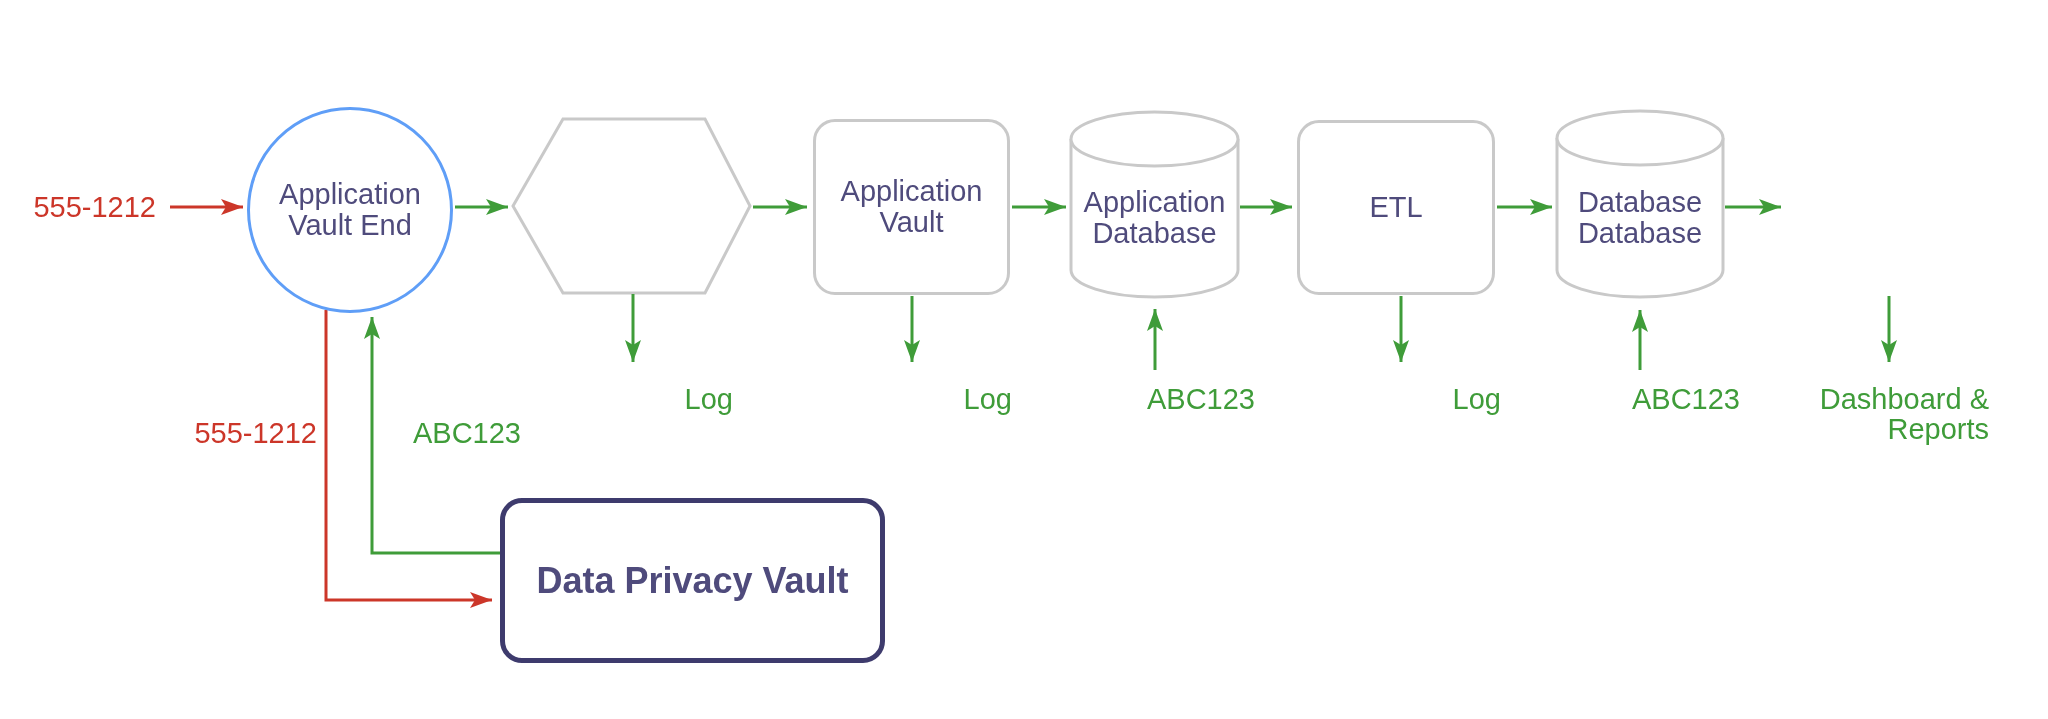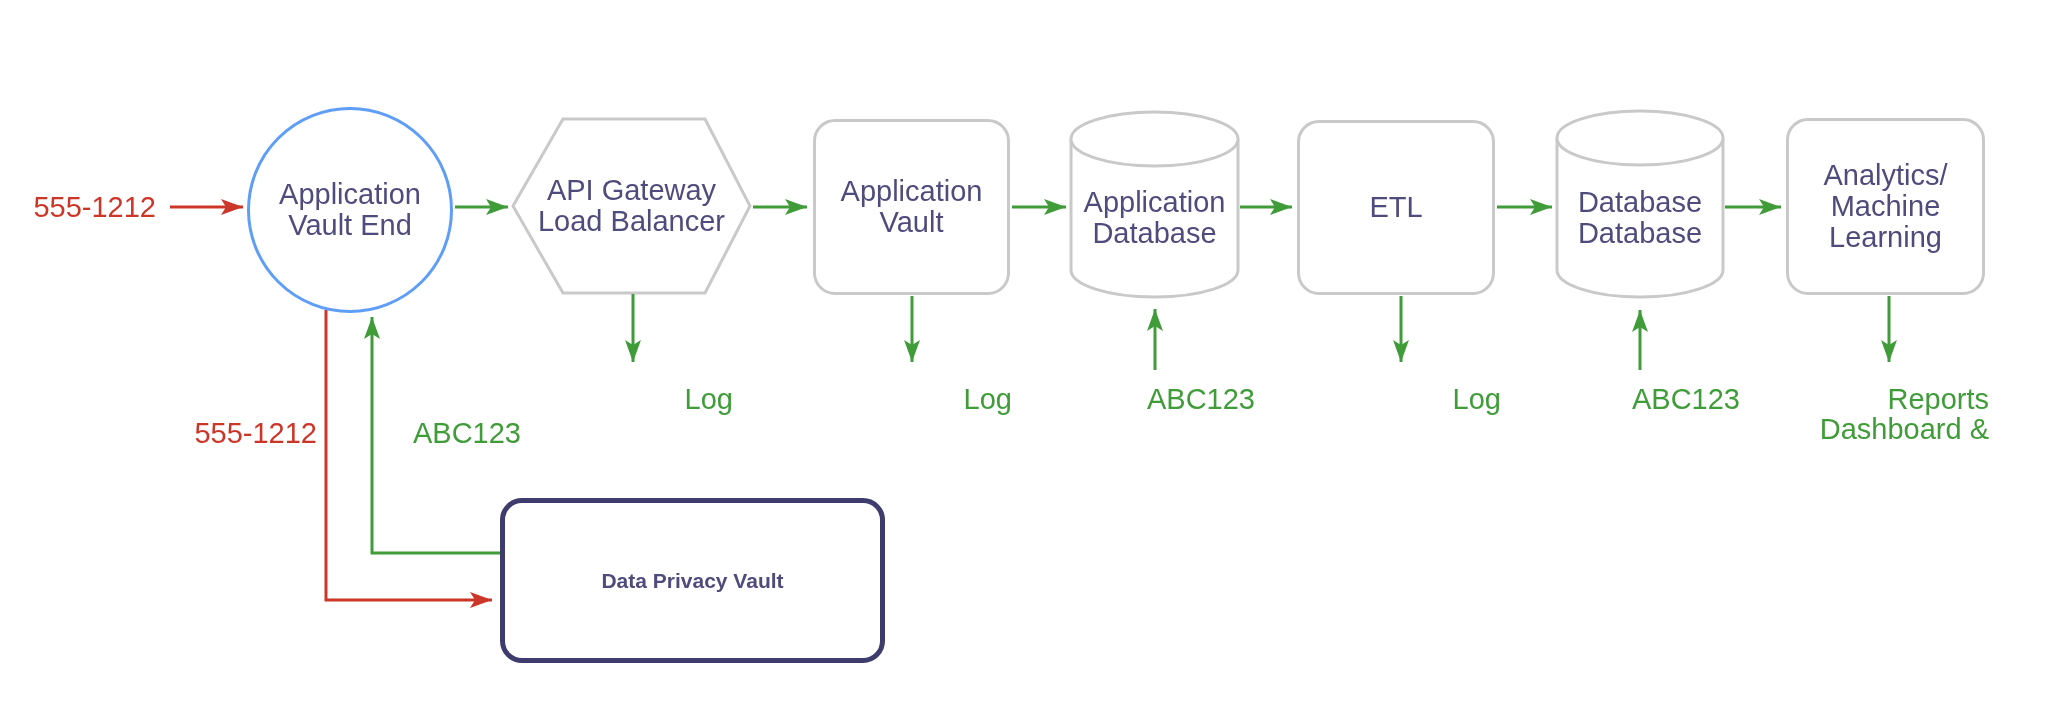--- a/index.html
+++ b/index.html
@@ -20,21 +20,21 @@
   .node{
     position:absolute;box-sizing:border-box;display:flex;flex-direction:column;
     align-items:center;justify-content:center;text-align:center;
     color:var(--navy);font-size:29px;line-height:31px;font-weight:400;
   }
   .node.boxed{background:#fff;border:3px solid var(--gray);border-radius:22px;}
   .node.circle{background:#fff;border:3px solid var(--blue);border-radius:50%;}
   .node.plain{background:transparent;border:none;}
   .node.vault{
     background:#fff;border:5px solid var(--vault);border-radius:22px;
-    font-weight:600;font-size:21px;
+    font-weight:600;font-size:36px;
   }
   .flow-label{
     position:absolute;width:200px;text-align:right;
     font-size:29px;line-height:30px;color:var(--green);
   }
   .flow-label.red{color:var(--red);}
 </style>
 </head>
 <body>
 
@@ -80,49 +80,40 @@
     <path class="stroke-green" d="M1401,296 V362" marker-end="url(#ah-green)"></path>
     <path class="stroke-green" d="M1640,370 V310" marker-end="url(#ah-green)"></path>
     <path class="stroke-green" d="M1889,296 V362" marker-end="url(#ah-green)"></path>
   </svg>
 
   <div class="node circle" style="left:247px;top:107px;width:206px;height:206px">
     <div>Application</div>
     <div>Vault End</div>
   </div>
 
-  <div class="node plain" style="left:513px;top:119px;width:237px;height:174px">
-    <div>API Gateway</div>
-    <div>Load Balancer</div>
-  </div>
 
   <div class="node boxed" style="left:813px;top:119px;width:197px;height:176px">
     <div>Application</div>
     <div>Vault</div>
   </div>
 
   <div class="node plain" style="left:1071px;top:150px;width:167px;height:135px">
     <div>Application</div>
     <div>Database</div>
   </div>
 
   <div class="node boxed" style="left:1297px;top:120px;width:198px;height:175px">
     <div>ETL</div>
   </div>
 
   <div class="node plain" style="left:1557px;top:150px;width:166px;height:135px">
     <div>Database</div>
     <div>Database</div>
   </div>
 
-  <div class="node boxed" style="left:1786px;top:118px;width:199px;height:177px">
-    <div>Analytics/</div>
-    <div>Machine</div>
-    <div>Learning</div>
-  </div>
 
   <div class="node vault" style="left:500px;top:498px;width:385px;height:165px">
     <div>Data Privacy Vault</div>
   </div>
 
   <div class="flow-label red" style="left:26px;top:192px;width:130px">555-1212</div>
 
   <div class="flow-label red" style="left:157px;top:418px;width:160px">555-1212</div>
 
   <div class="flow-label" style="left:361px;top:418px;width:160px">ABC123</div>
@@ -131,17 +122,17 @@
 
   <div class="flow-label" style="left:812px;top:384px">Log</div>
 
   <div class="flow-label" style="left:1055px;top:384px">ABC123</div>
 
   <div class="flow-label" style="left:1301px;top:384px">Log</div>
 
   <div class="flow-label" style="left:1540px;top:384px">ABC123</div>
 
   <div class="flow-label" style="left:1789px;top:384px">
+    <div>Dashboard &amp;</div>
     <div>Reports</div>
-    <div>Dashboard &amp;</div>
   </div>
 
 </div>
 
 </body></html>

